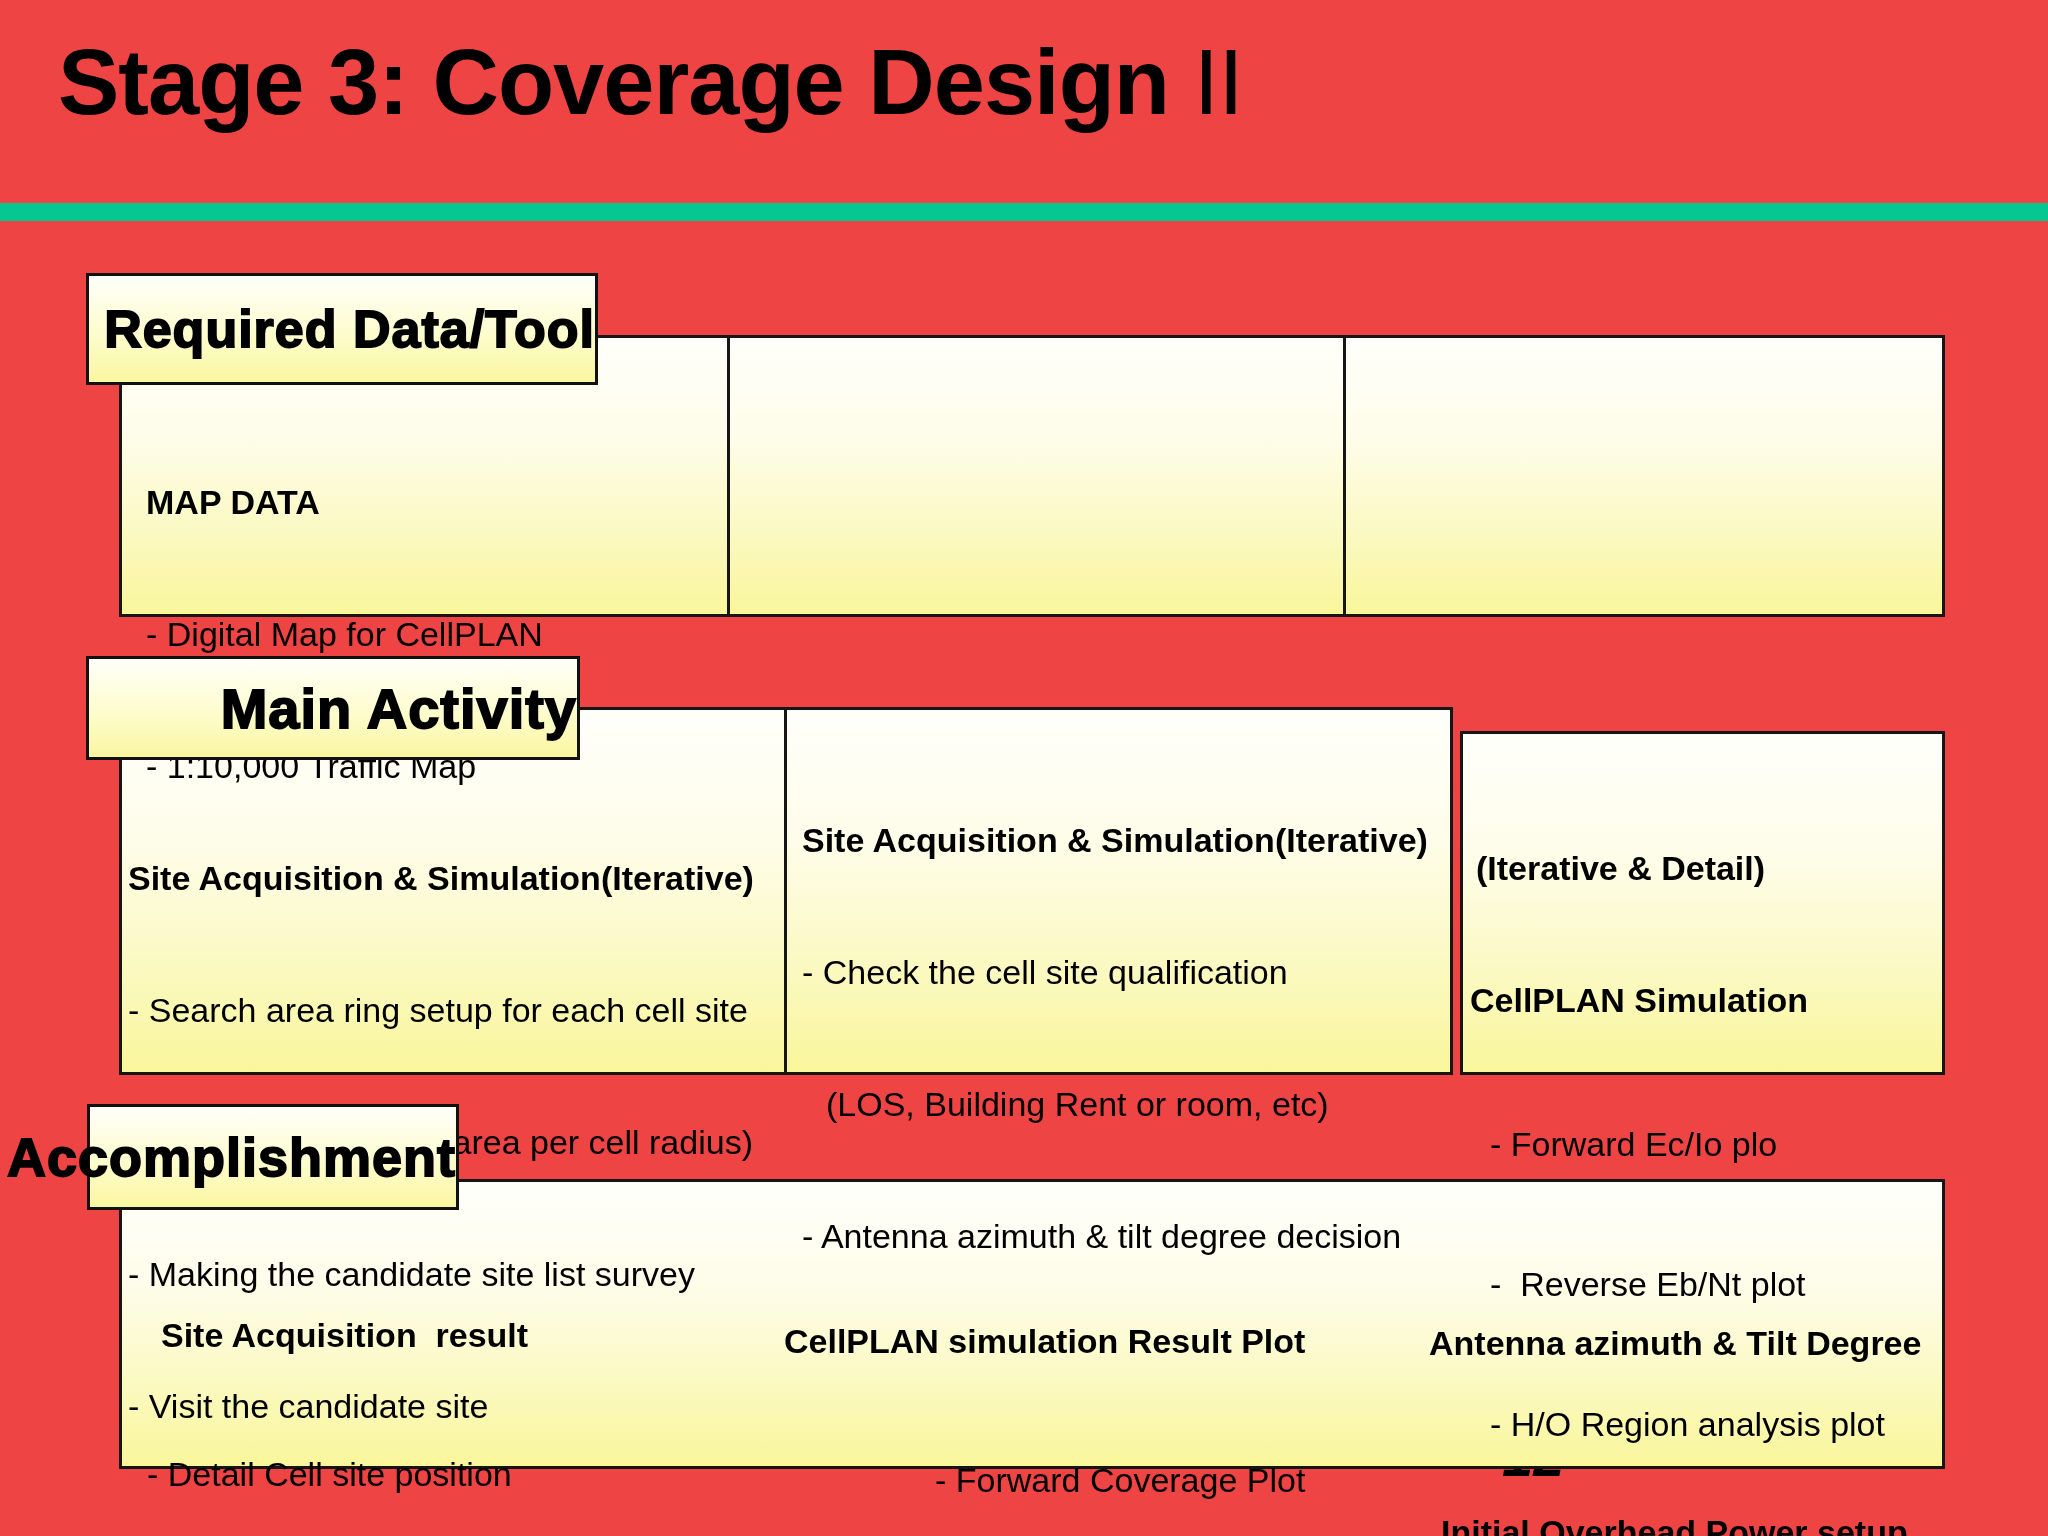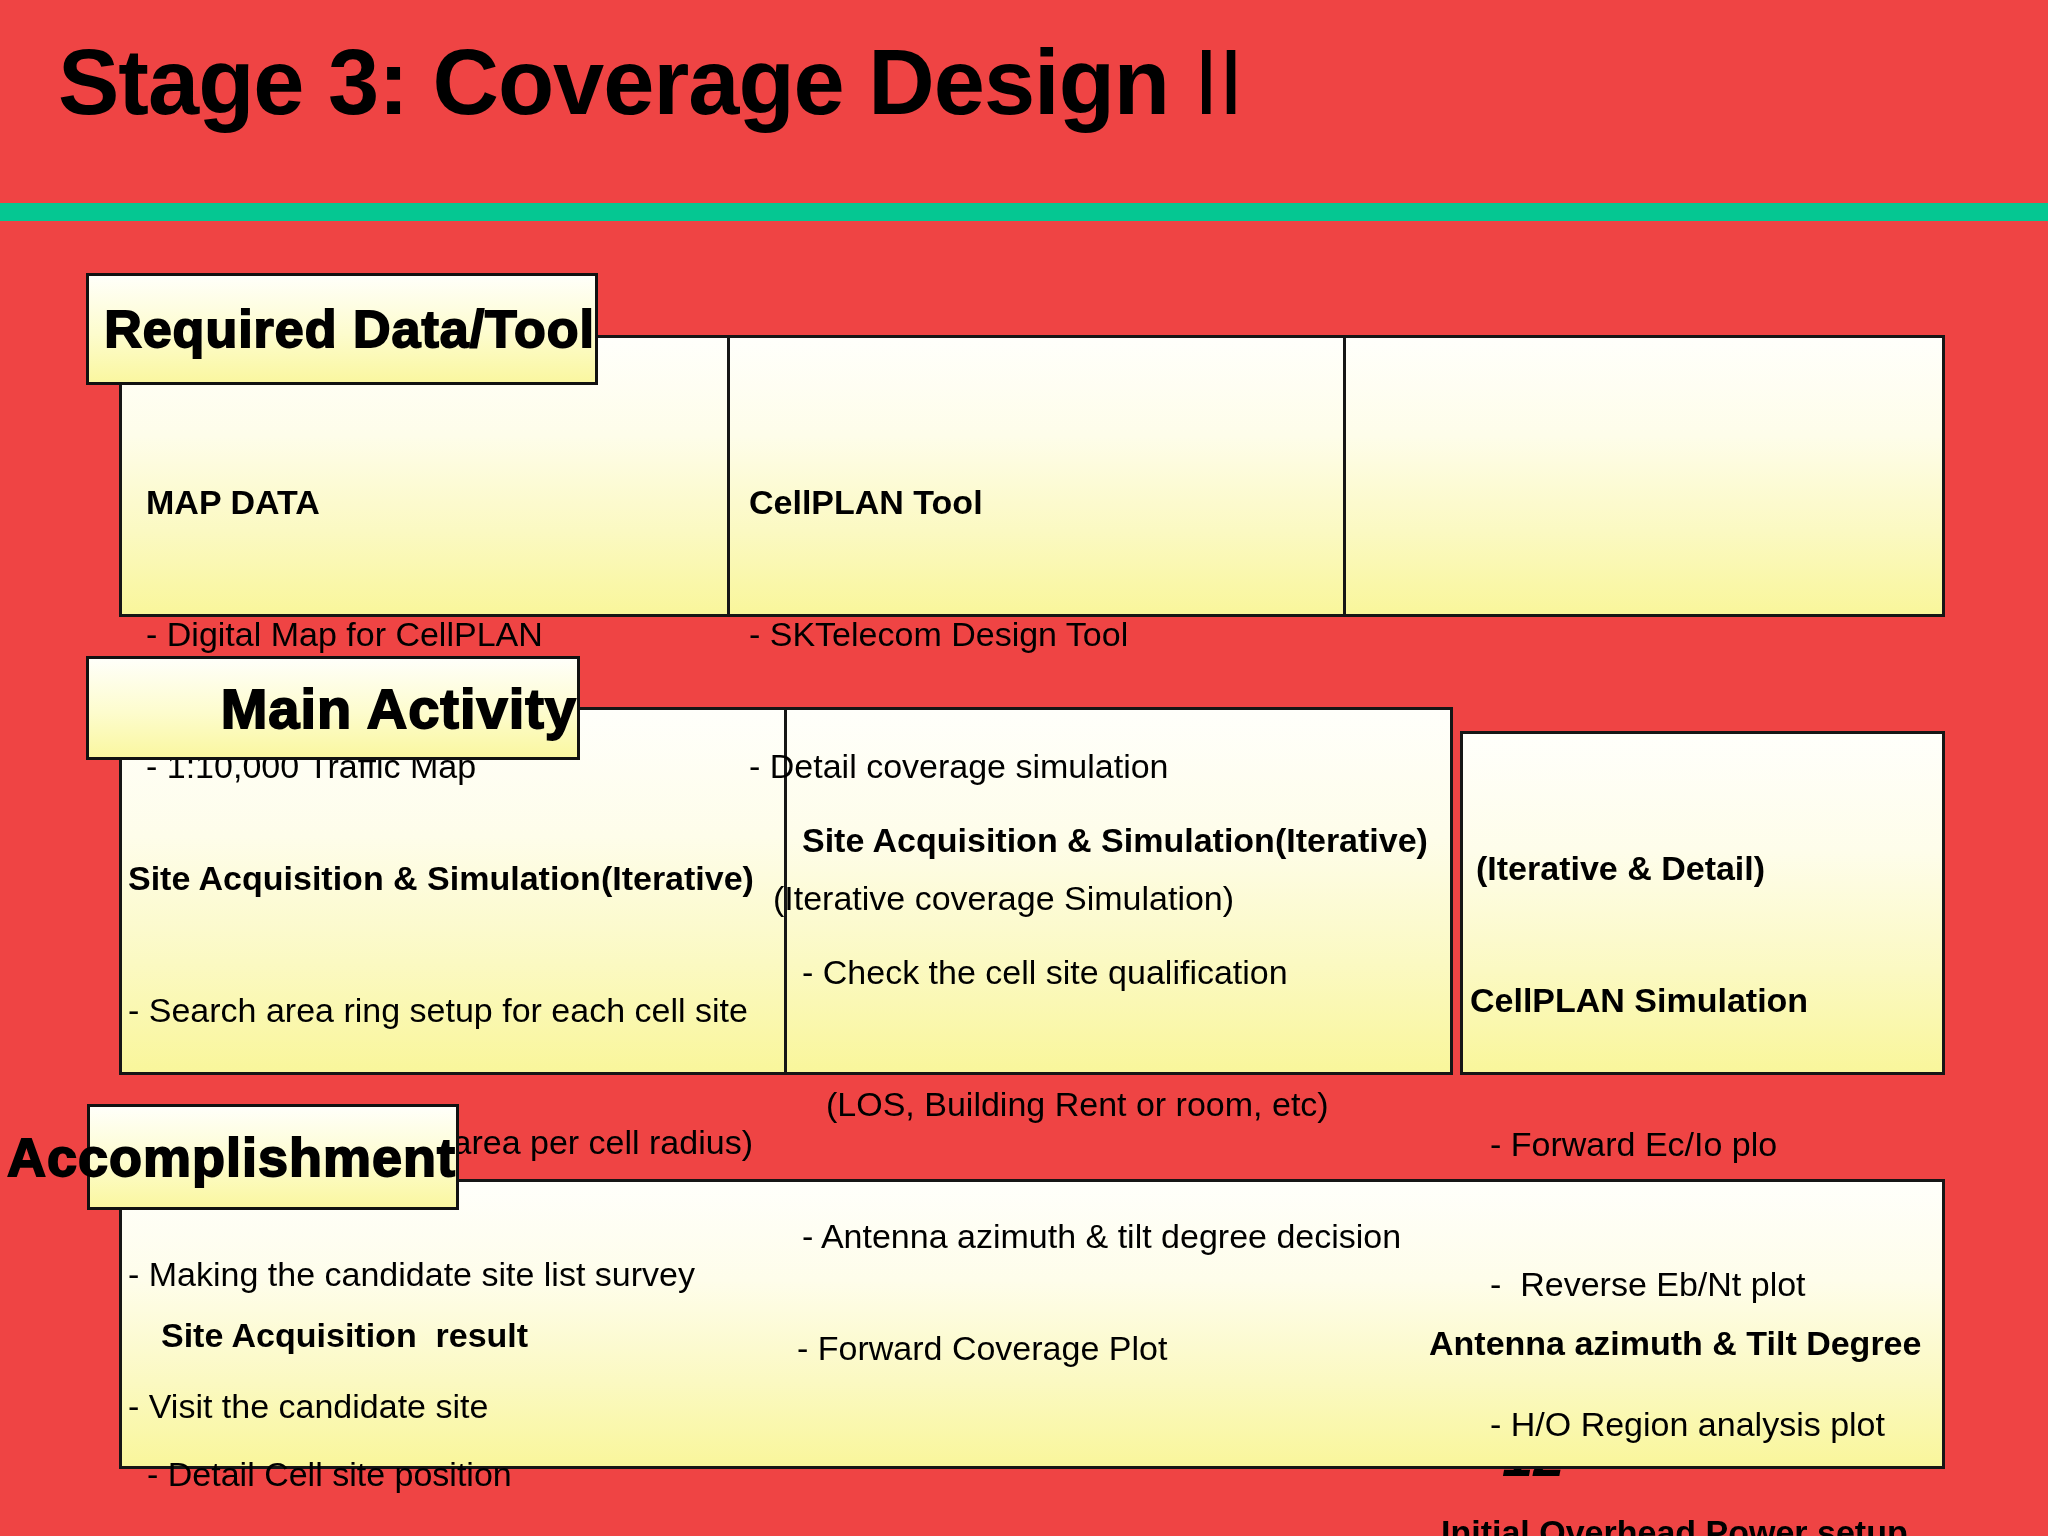--- a/index.html
+++ b/index.html
@@ -70,26 +70,20 @@
   <div class="label-box" style="left:86px;top:273px;width:512px;height:112px;font-size:52px;">
     <span>Required Data/Tool</span>
   </div>
 
   <div class="col" style="left:146px;top:392px;">
     <div class="h">MAP DATA</div>
     <div class="ln">- Digital Map for CellPLAN</div>
     <div class="ln">- 1:10,000 Traffic Map</div>
   </div>
 
-  <div class="col" style="left:749px;top:392px;">
-    <div class="h">CellPLAN Tool</div>
-    <div class="ln">- SKTelecom Design Tool</div>
-    <div class="ln">- Detail coverage simulation</div>
-    <div class="ln cont">(Iterative coverage Simulation)</div>
-  </div>
 
 
   <div class="content-box" style="left:119px;top:707px;width:668px;height:368px;"></div>
   <div class="content-box" style="left:784px;top:707px;width:669px;height:368px;"></div>
   <div class="content-box" style="left:1460px;top:731px;width:485px;height:344px;"></div>
   <div class="label-box" style="left:86px;top:656px;width:494px;height:104px;font-size:56px;">
     <span>Main Activity</span>
   </div>
 
   <div class="col" style="left:128px;top:768px;">
@@ -123,20 +117,21 @@
 
   <div class="col s3c1" style="left:147px;top:1225px;">
     <div class="h">Site Acquisition  result</div>
     <div class="ln" style="margin-top:5px;line-height:48px;">- Detail Cell site position</div>
     
     
     
   </div>
 
   <div class="col" style="left:784px;top:1231px;">
+    <div class="h">CellPLAN simulation Result Plot</div>
     <div class="ln" style="margin-top:5px;line-height:48px;padding-left:13px;text-align:right;">- Forward Coverage Plot</div>
     
     
   </div>
 
   <div class="col s3c3" style="left:1429px;top:1233px;">
     <div class="h">Antenna azimuth &amp; Tilt Degree</div>
     <div class="h2">Initial Overhead Power setup</div>
   </div>
 

